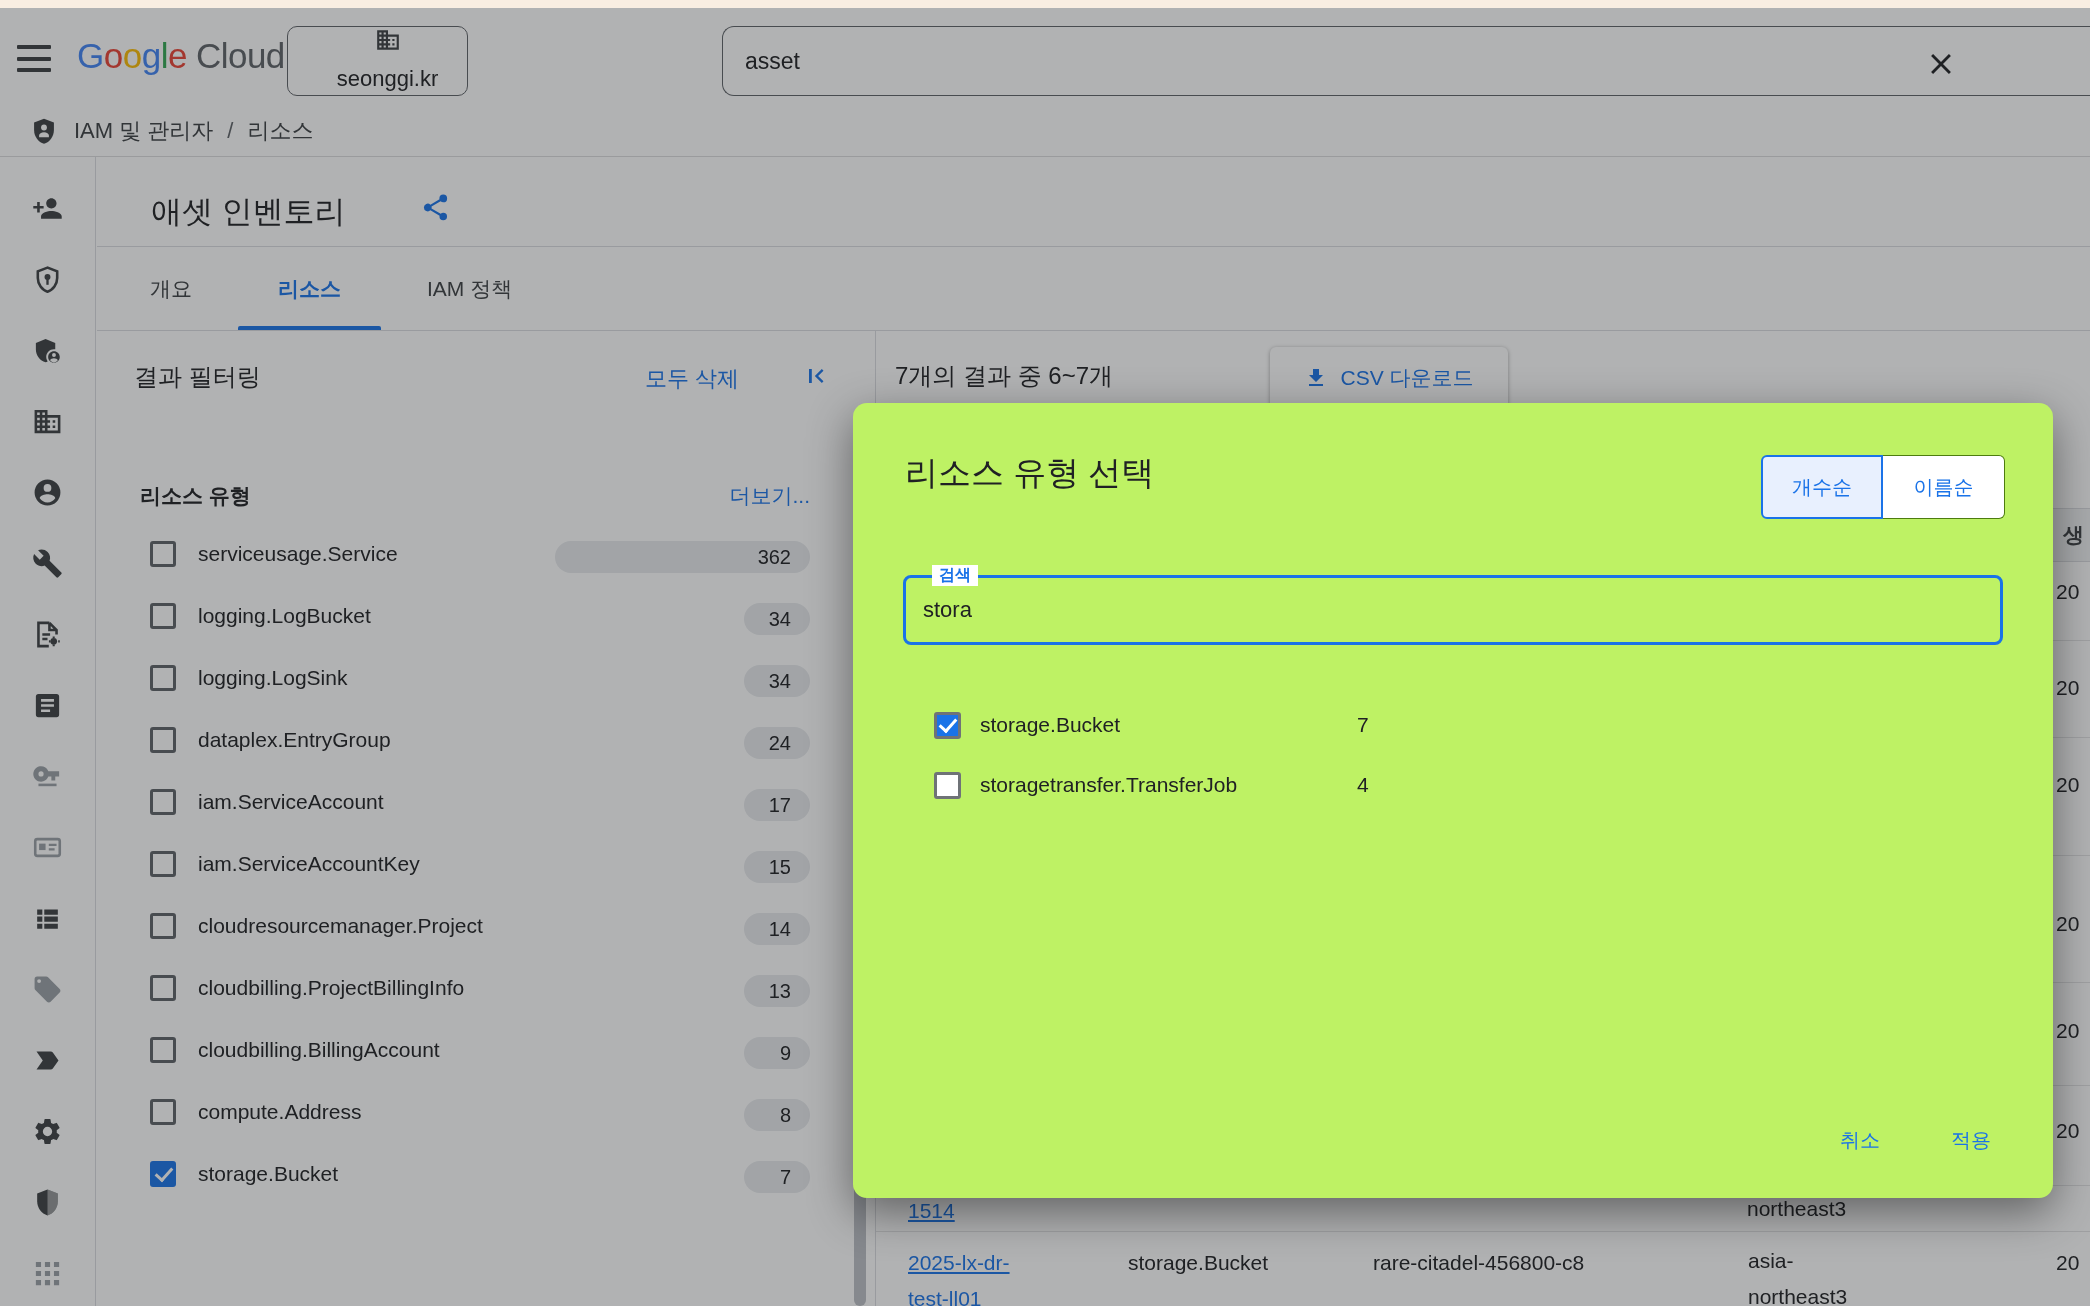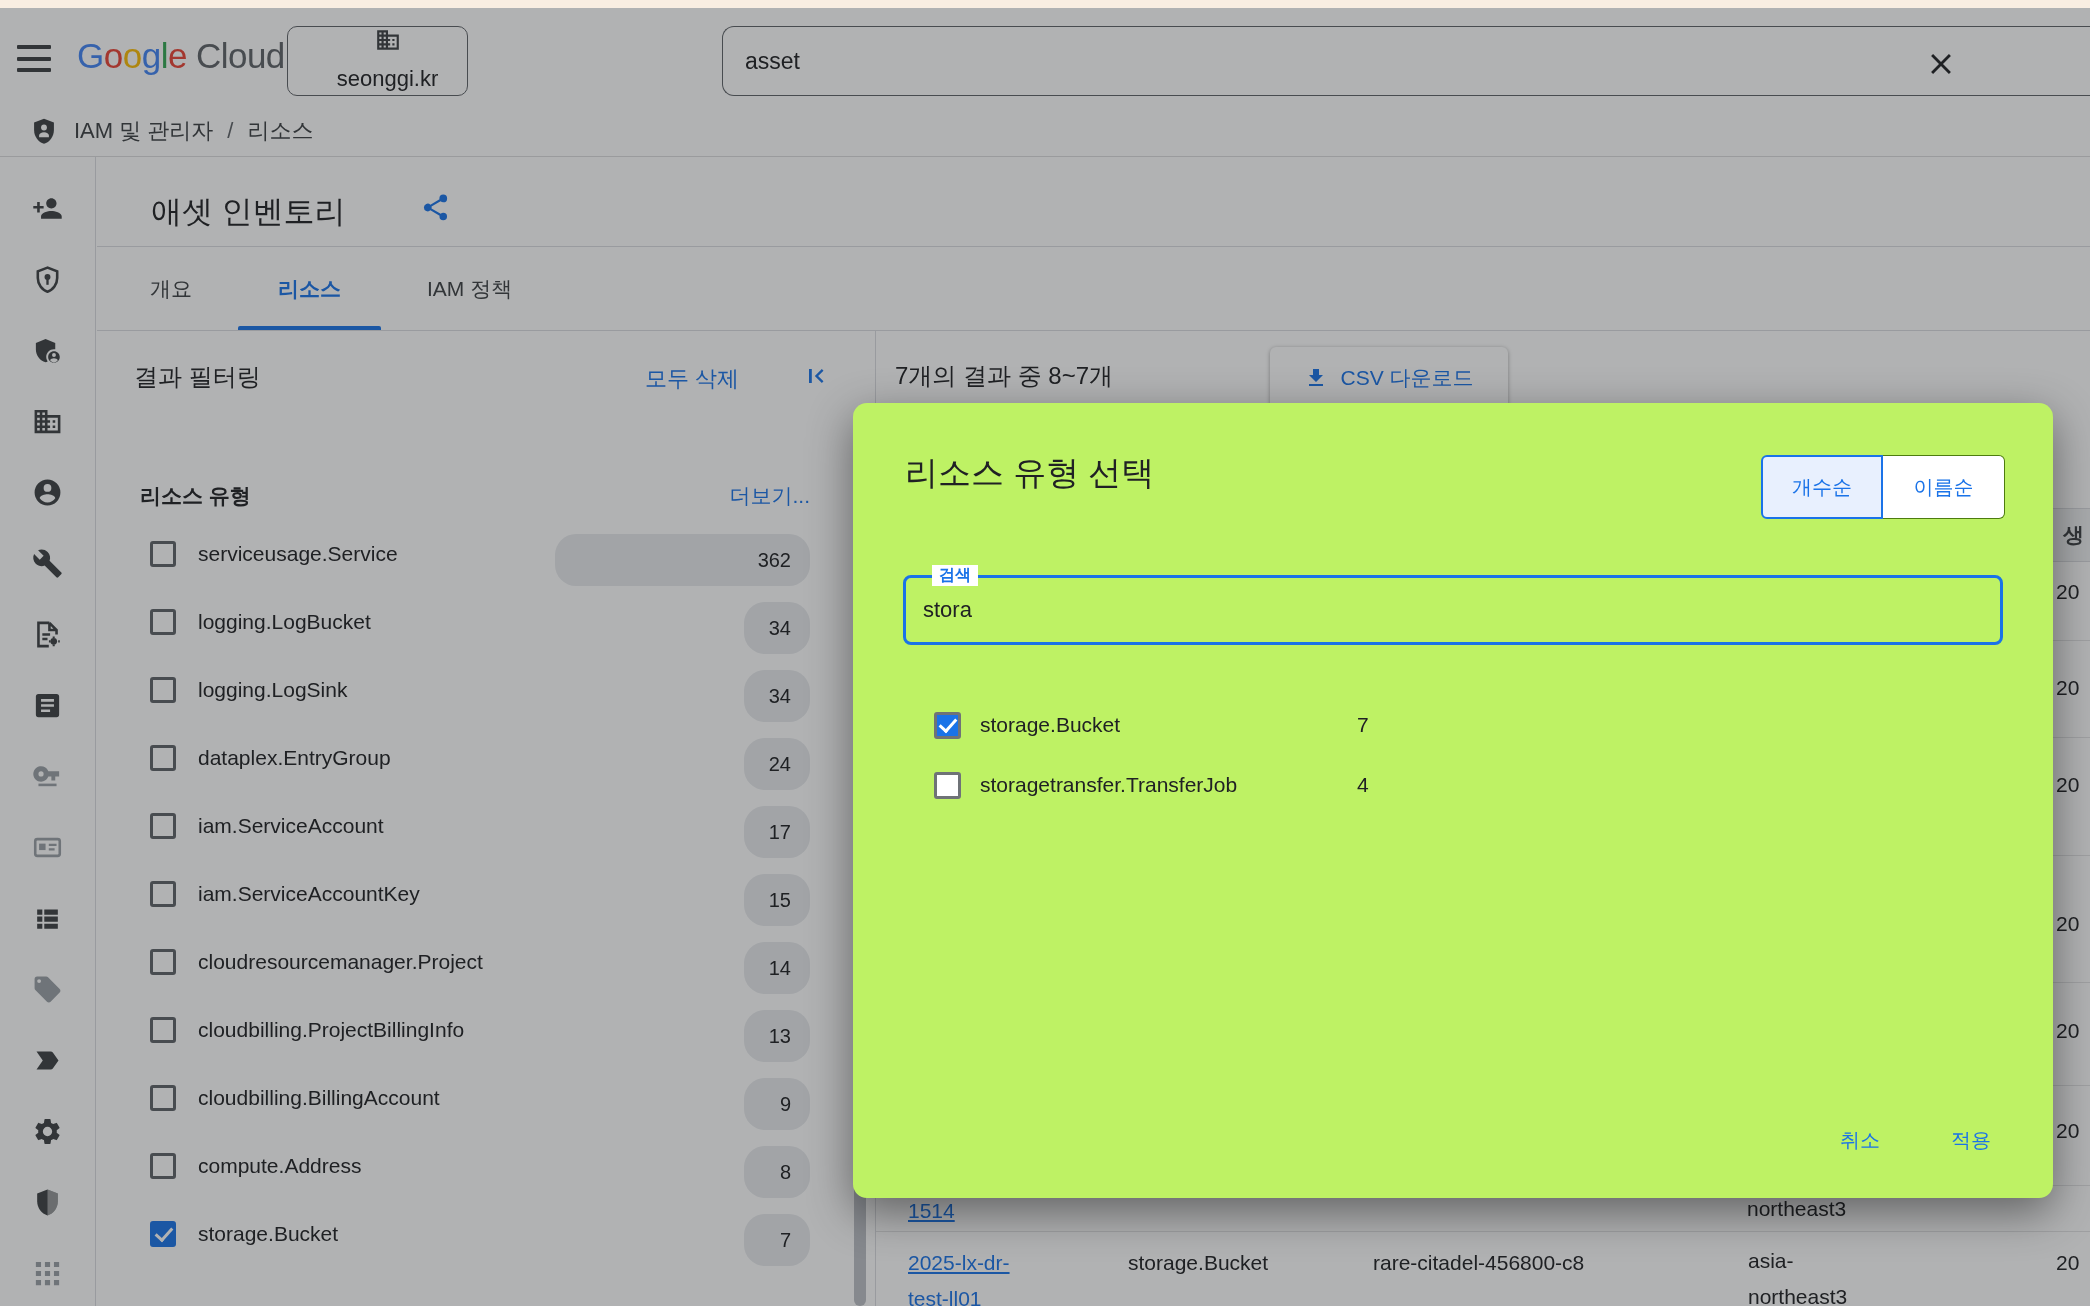--- a/index.html
+++ b/index.html
@@ -53,21 +53,21 @@
   .fp-collapse { position:absolute; left:802px; top:362px; width:28px; height:28px; color:#1a73e8; cursor:pointer; }
   .fp-group-head { position:absolute; left:140px; top:482px; width:670px; display:flex; justify-content:space-between; align-items:baseline; }
   .fp-group-label { font-size:21px; font-weight:700; color:#202124; }
   .fp-more { font-size:21px; color:#1a73e8; cursor:pointer; }
   .fp-list { position:absolute; left:150px; top:526px; width:660px; }
   .f-row { display:flex; align-items:flex-start; min-height:62px; padding:8px 0; }
   .f-row .lbl { width:290px; font-size:21px; line-height:40px; color:#202124; word-break:break-all; margin-left:22px; }
   .cb { width:26px; height:26px; border:3px solid #5f6368; border-radius:3px; flex-shrink:0; margin-top:7px; position:relative; background:#fff; cursor:pointer; }
   .cb.checked { background:#1a73e8; border-color:#1a73e8; }
   .cb.checked::after { content:""; position:absolute; left:6px; top:0; width:7px; height:14px; border:solid #fff; border-width:0 3px 3px 0; transform:rotate(42deg); }
-  .pill { margin-left:auto; align-self:center; background:#e8eaed; border-radius:21px; height:52px; min-width:66px; display:flex; align-items:center; justify-content:flex-end; padding:8px 19px; font-size:20px; color:#202124; }
+  .pill { margin-left:auto; align-self:center; background:#e8eaed; border-radius:21px; height:32px; min-width:66px; display:flex; align-items:center; justify-content:flex-end; padding:8px 19px; font-size:20px; color:#202124; }
   .pill.wide { min-width:255px; }
 
   
   .res-summary { position:absolute; left:895px; top:360px; font-size:24px; color:#202124; }
   .csv-btn { position:absolute; left:1270px; top:347px; width:238px; height:62px; background:#fff; border-radius:6px; box-shadow:0 1px 4px rgba(0,0,0,0.35); display:flex; align-items:center; justify-content:center; gap:12px; color:#1a73e8; font-size:21px; font-weight:500; cursor:pointer; }
   .csv-btn svg { width:24px; height:24px; }
 
   
   .tbl-headband { position:absolute; left:1500px; top:508px; width:590px; height:54px; background:#f1f3f4; border-top:1px solid #dadce0; border-bottom:1px solid #dadce0; }
   .tbl-headtxt { position:absolute; left:2063px; top:521px; font-size:21px; font-weight:700; color:#3c4043; }
@@ -340,21 +340,21 @@
       </div>
 
       <div class="f-row">
         <span class="cb checked"></span>
         <span class="lbl">storage.Bucket</span>
         <span class="pill">7</span>
       </div>
 
   </div>
 
-  <div class="res-summary">7개의 결과 중 8~7개</div>
+  <div class="res-summary">7개의 결과 중 6~7개</div>
   <div class="csv-btn">
     <svg viewBox="0 0 24 24">
         <path fill="currentColor" d="M19 9h-4V3H9v6H5l7 7 7-7zM5 18v2h14v-2H5z"></path>
       </svg>
     <span>CSV 다운로드</span>
   </div>
 
   <div class="tbl-headband"></div>
   <div class="tbl-headtxt">생</div>
   <div class="tbl-sep" style="top:640px"></div>

